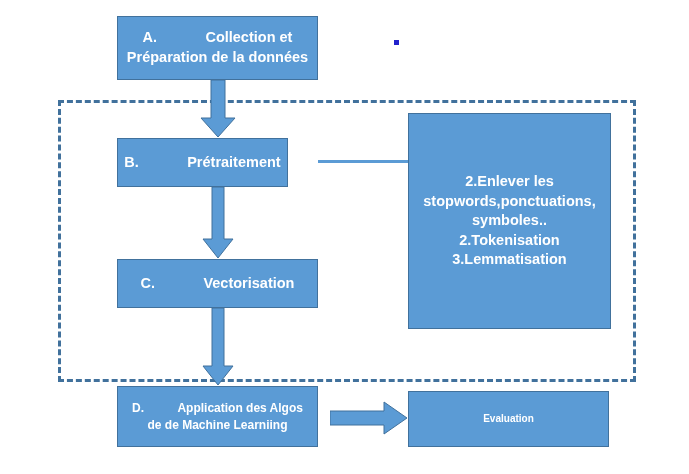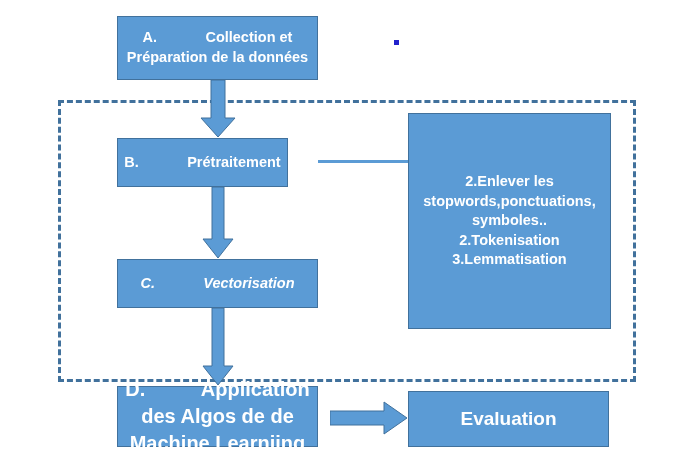--- a/index.html
+++ b/index.html
@@ -47,24 +47,24 @@
   .box .box-text {
     display: block;
     width: 100%;
     white-space: pre-line;
     text-align: center;
   }
 
   
   #box-a      { left: 117px; top: 16px;  width: 201px; height: 64px;  font-size: 14.5px; }
   #box-b      { left: 117px; top: 138px; width: 171px; height: 49px;  font-size: 14.5px; }
-  #box-c      { left: 117px; top: 259px; width: 201px; height: 49px;  font-size: 14.5px; font-style: italic; }
-  #box-d      { left: 117px; top: 386px; width: 201px; height: 61px;  font-size: 20px; }
+  #box-c      { left: 117px; top: 259px; width: 201px; height: 49px;  font-size: 14.5px; }
+  #box-d      { left: 117px; top: 386px; width: 201px; height: 61px;  font-size: 12px; }
   #box-detail { left: 408px; top: 113px; width: 203px; height: 216px; font-size: 14.5px; }
-  #box-eval   { left: 408px; top: 391px; width: 201px; height: 56px;  font-size: 19px; }
+  #box-eval   { left: 408px; top: 391px; width: 201px; height: 56px;  font-size: 10px; }
 
   
   .connector-line {
     position: absolute;
     background: #5B9BD5;
     z-index: 2;
   }
   #connector-b-detail {
     left: 318px;
     top: 160px;

